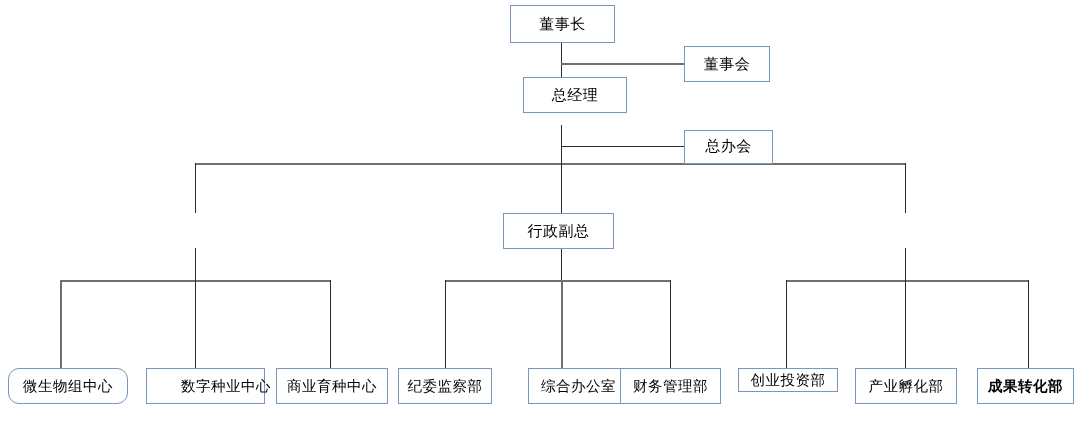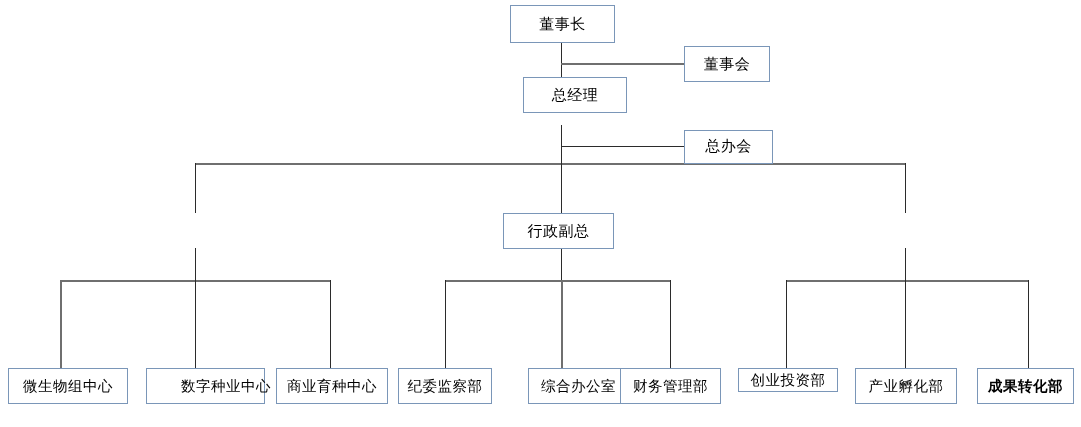--- a/index.html
+++ b/index.html
@@ -104,21 +104,21 @@
   <div class="node" style="left:684px; top:130px; width:89px; height:34px;font-family:Liberation Mono, monospace;">
     <span class="node-label">总办会</span>
   </div>
 
 
   <div class="node" style="left:503px; top:213px; width:111px; height:36px;">
     <span class="node-label">行政副总</span>
   </div>
 
 
-  <div class="node leaf" style="left:8px; top:368px; width:120px; height:36px;">
+  <div class="node leaf" style="left:8px; top:368px; width:120px; height:36px;border-radius:11px;">
     <span class="node-label">微生物组中心</span>
   </div>
   <div class="node leaf" style="left:146px; top:368px; width:119px; height:36px;padding-left:41px;">
     <span class="node-label">数字种业中心</span>
   </div>
   <div class="node leaf" style="left:276px; top:368px; width:112px; height:36px;">
     <span class="node-label">商业育种中心</span>
   </div>
 
   <div class="node leaf" style="left:398px; top:368px; width:94px; height:36px;">

